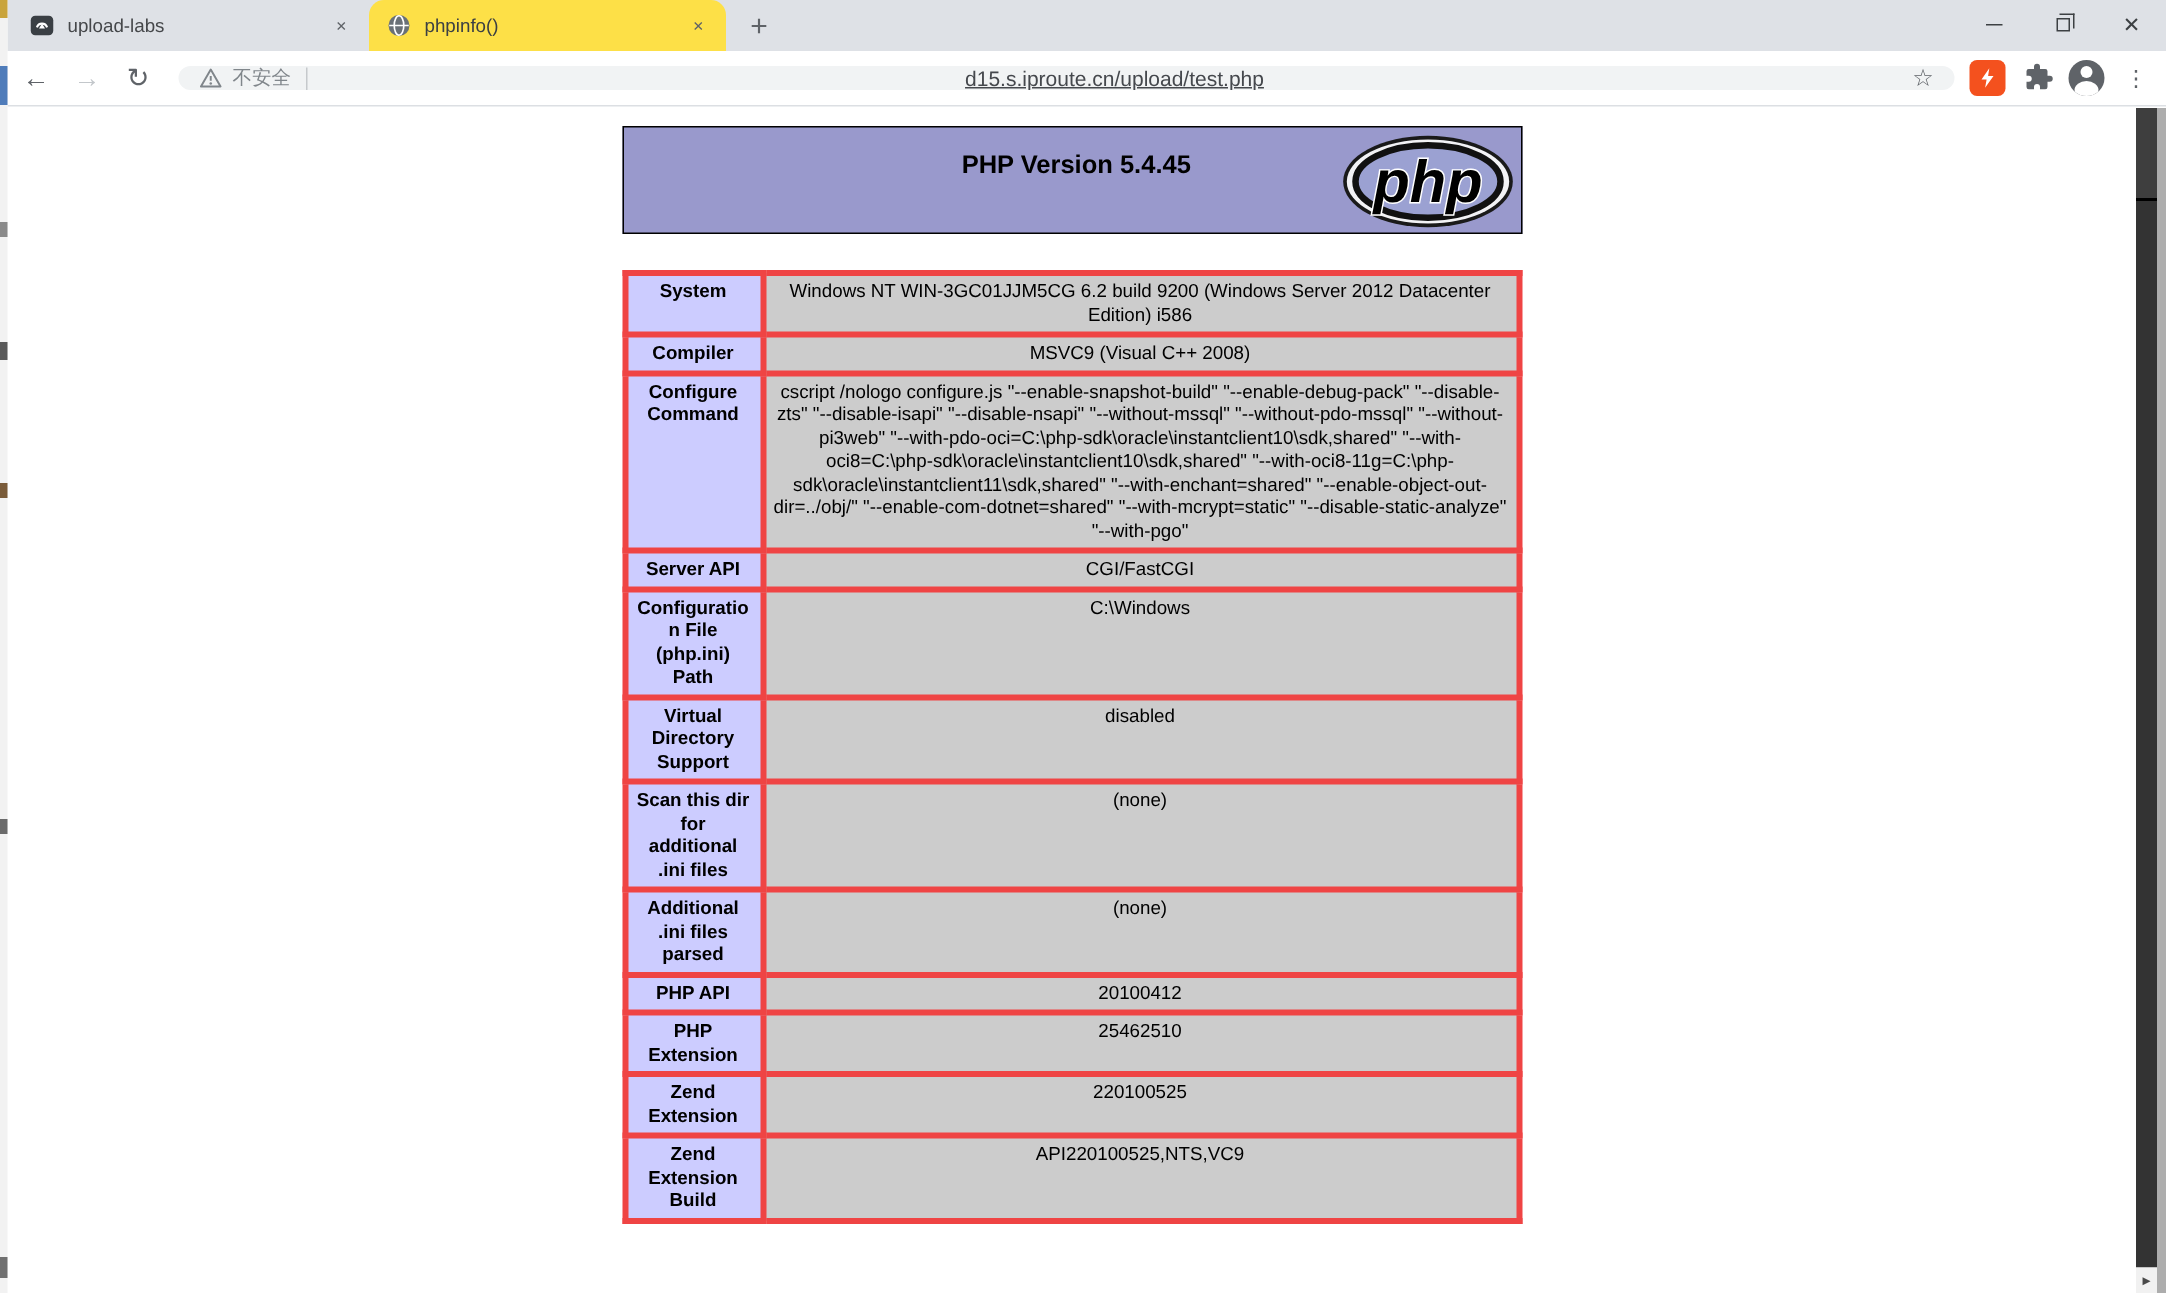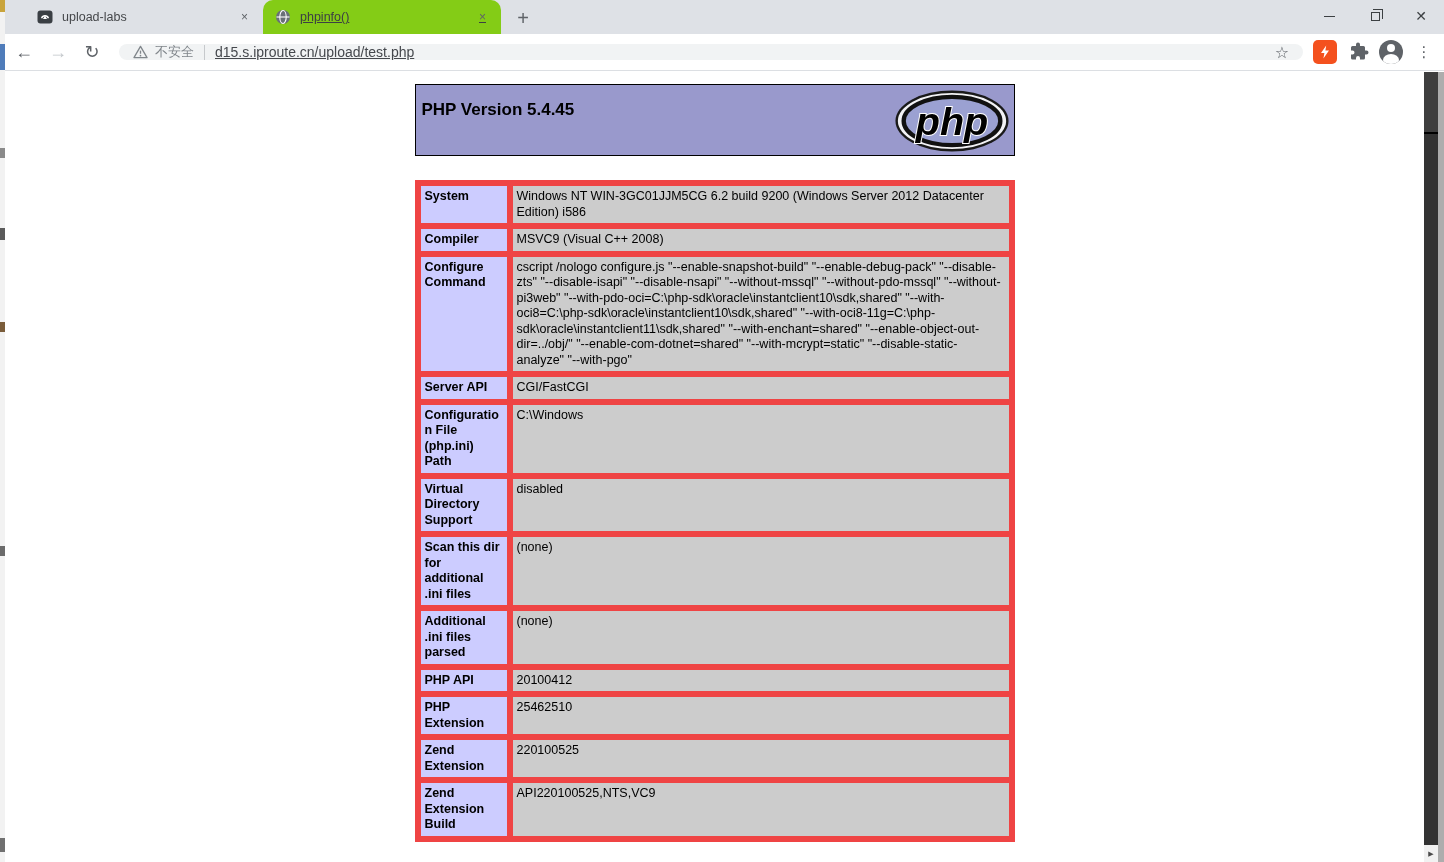--- a/index.html
+++ b/index.html
@@ -5,63 +5,63 @@
   * { margin:0; padding:0; box-sizing:border-box; }
   html,body { width:1444px; height:862px; overflow:hidden; font-family:"Liberation Sans","DejaVu Sans",sans-serif; background:#fff; }
   .window { position:absolute; inset:0; }
 
   
   .desktop-sliver { position:absolute; left:0; top:0; width:5px; height:862px; background:#f2f2f2; z-index:50; }
   .frag { position:absolute; left:0; width:5px; }
 
   
   .titlebar { position:absolute; left:5px; right:0; top:0; height:34px; background:#dee1e6; z-index:10; }
-  .tabs { position:absolute; left:20px; top:0; height:34px; display:flex; align-items:flex-end; }
+  .tabs { position:absolute; left:3px; top:0; height:34px; display:flex; align-items:flex-end; }
   .tab { position:relative; width:238px; height:34px; display:flex; align-items:center; padding:0 10px 0 12px; cursor:pointer; }
   .tab.inactive { color:#45474a; }
   .tab.inactive::after { content:""; position:absolute; right:-2px; top:9px; height:16px; width:1px; background:#9aa0a6; }
-  .tab.active { background:#84cc16; border-radius:10px 10px 0 0; color:#3c4043; z-index:2;text-decoration:underline; }
+  .tab.active { background:#fde047; border-radius:10px 10px 0 0; color:#3c4043; z-index:2; }
   .tab .favicon { width:16px; height:16px; margin-right:9px; flex:0 0 auto; }
   .tab .tab-title { font-size:12.5px; flex:1 1 auto; white-space:nowrap; overflow:hidden; }
   .tab .tab-close { width:17px; height:17px; border-radius:50%; display:flex; align-items:center; justify-content:center; font-size:12px; color:#5f6368; }
   .new-tab { width:28px; height:28px; margin:0 0 2px 8px; border-radius:50%; display:flex; align-items:center; justify-content:center; font-size:20px; color:#5f6368; cursor:pointer; }
 
   .win-controls { position:absolute; right:0; top:0; height:34px; display:flex; }
   .win-btn { width:46px; height:32px; display:flex; align-items:center; justify-content:center; color:#3c4043; cursor:pointer; }
   .icon-min { display:block; width:11px; height:0; border-top:1.4px solid #3c4043; }
   .icon-restore { position:relative; display:block; width:9px; height:9px; border:1.3px solid #3c4043; background:transparent; }
   .icon-restore::before { content:""; position:absolute; left:1.5px; top:-4px; width:9px; height:9px; border-top:1.3px solid #3c4043; border-right:1.3px solid #3c4043; }
   .icon-close { font-size:14px; line-height:1; }
 
   
   .toolbar { position:absolute; left:5px; right:0; top:34px; height:37px; background:#fff; border-bottom:1px solid #dcdfe3; display:flex; align-items:center; z-index:9; }
   .nav-btn { width:30px; height:30px; margin-left:4px; border-radius:50%; display:flex; align-items:center; justify-content:center; font-size:18px; color:#5f6368; cursor:pointer; }
   .nav-btn.disabled { color:#c3c7cb; cursor:default; }
-  .omnibox { flex:1 1 auto; height:16px; margin:0 10px 0 12px; background:#f1f3f4; border-radius:14px; display:flex; align-items:center; padding:0 10px 0 14px; }
+  .omnibox { flex:1 1 auto; height:16px; margin:0 10px 0 12px; background:#f1f3f4; border-radius:14px; display:flex; align-items:center; padding:0 10px 0 14px;text-align:center; }
   .sec-icon { width:15px; height:14px; margin-right:7px; flex:0 0 auto; }
   .sec-label { font-size:13px; color:#80868b; white-space:nowrap; cursor:pointer; }
   .omni-divider { width:1px; height:15px; background:#c6c9cc; margin:0 10px; }
   .omni-url { flex:1 1 auto; font-size:14px; color:#45484d; white-space:nowrap; overflow:hidden; cursor:text;text-decoration:underline; }
   .star-btn { width:22px; height:22px; display:flex; align-items:center; justify-content:center; font-size:16px; color:#5f6368; cursor:pointer; }
   .ext-bolt { width:24px; height:24px; border-radius:5px; background:#f4511e; display:flex; align-items:center; justify-content:center; margin-right:10px; cursor:pointer; }
   .puzzle { width:22px; height:22px; margin-right:10px; cursor:pointer; }
   .avatar { width:24px; height:24px; border-radius:50%; background:#5f6368; position:relative; overflow:hidden; margin-right:9px; cursor:pointer; }
   .avatar::before { content:""; position:absolute; left:8px; top:4px; width:8px; height:8px; border-radius:50%; background:#fff; }
   .avatar::after { content:""; position:absolute; left:4px; top:14px; width:16px; height:12px; border-radius:50%; background:#fff; }
   .kebab { width:24px; height:28px; margin-right:8px; display:flex; align-items:center; justify-content:center; font-size:15px; color:#5f6368; letter-spacing:0; cursor:pointer; }
 
   
   .page { position:absolute; left:5px; right:20px; top:72px; bottom:0; background:#fff; overflow:hidden; z-index:1; }
-  .php-content { width:600px; margin:12px auto 12px; font-size:12.5px; color:#000; }
+  .php-content { width:600px; margin:12px auto 12px; font-size:12.5px; color:#000;text-align:center; }
   .php-header { position:relative; height:72px; background:#9999cc; border:1px solid #000; }
   .php-title { font-size:17px; font-weight:bold; color:#000; padding:15px 0 0 6px; }
   .php-logo { position:absolute; right:4px; top:4px; width:116px; height:64px; }
 
   table.info { width:600px; margin-top:24px; border-collapse:collapse; }
-  table.info td { border:6px solid #ef4444; padding:3px 5px 3px 4px; font-size:12.5px; line-height:15.5px; vertical-align:top; overflow-wrap:break-word; word-break:break-word; }
+  table.info td { border:4px solid #ef4444; padding:3px 5px 3px 4px; font-size:12.5px; line-height:15.5px; vertical-align:top; overflow-wrap:break-word; word-break:break-word; }
   td.e { width:92px; max-width:92px; background:#ccccff; font-weight:bold; }
   td.v { background:#cccccc; }
 
   
   .page-scrollbar { position:absolute; right:6px; top:72px; bottom:17px; width:14px; background:#333333; z-index:20; }
   .page-scrollbar .thumb { position:absolute; left:0; right:0; top:0; height:62px; background:#3e3e3e; border-bottom:2px solid #000; cursor:pointer; }
   .scroll-corner { position:absolute; right:6px; bottom:0; width:14px; height:17px; background:#f1f1f1; display:flex; align-items:center; justify-content:center; font-size:7px; color:#4a4a4a; z-index:20; cursor:pointer; }
   .outer-strip { position:absolute; right:0; top:72px; bottom:0; width:6px; background:#adadad; z-index:19; }
 </style>
 </head>

